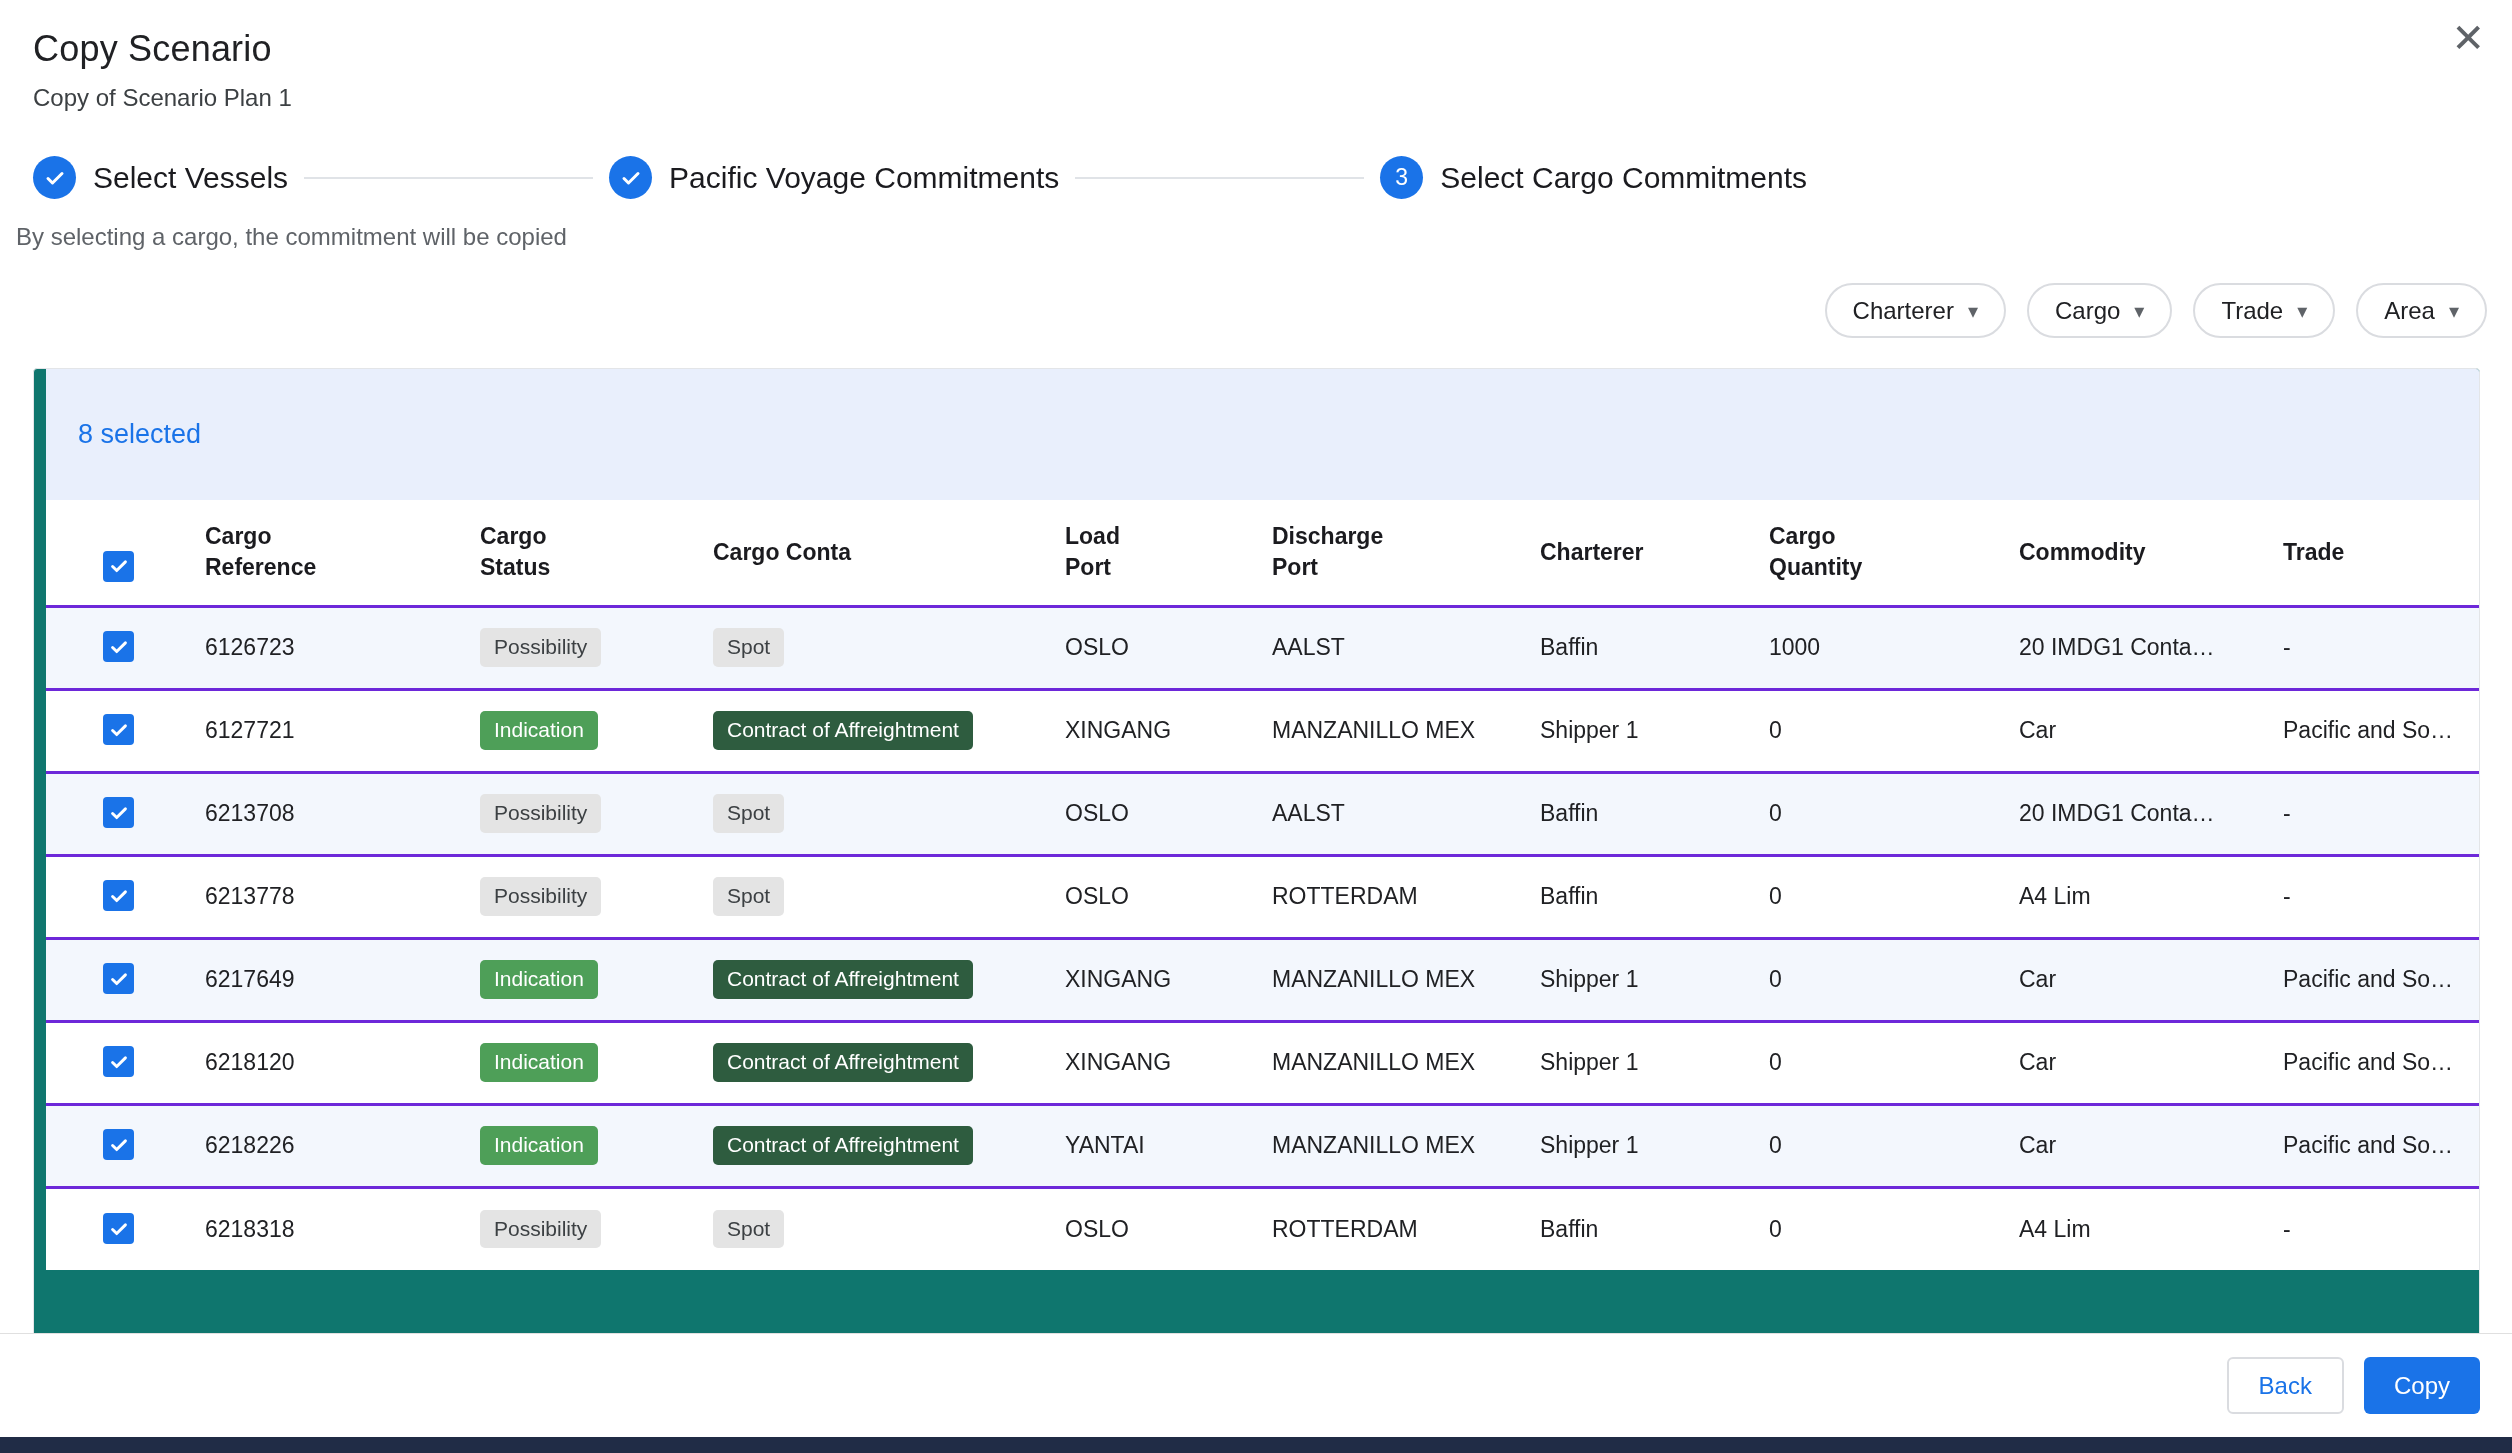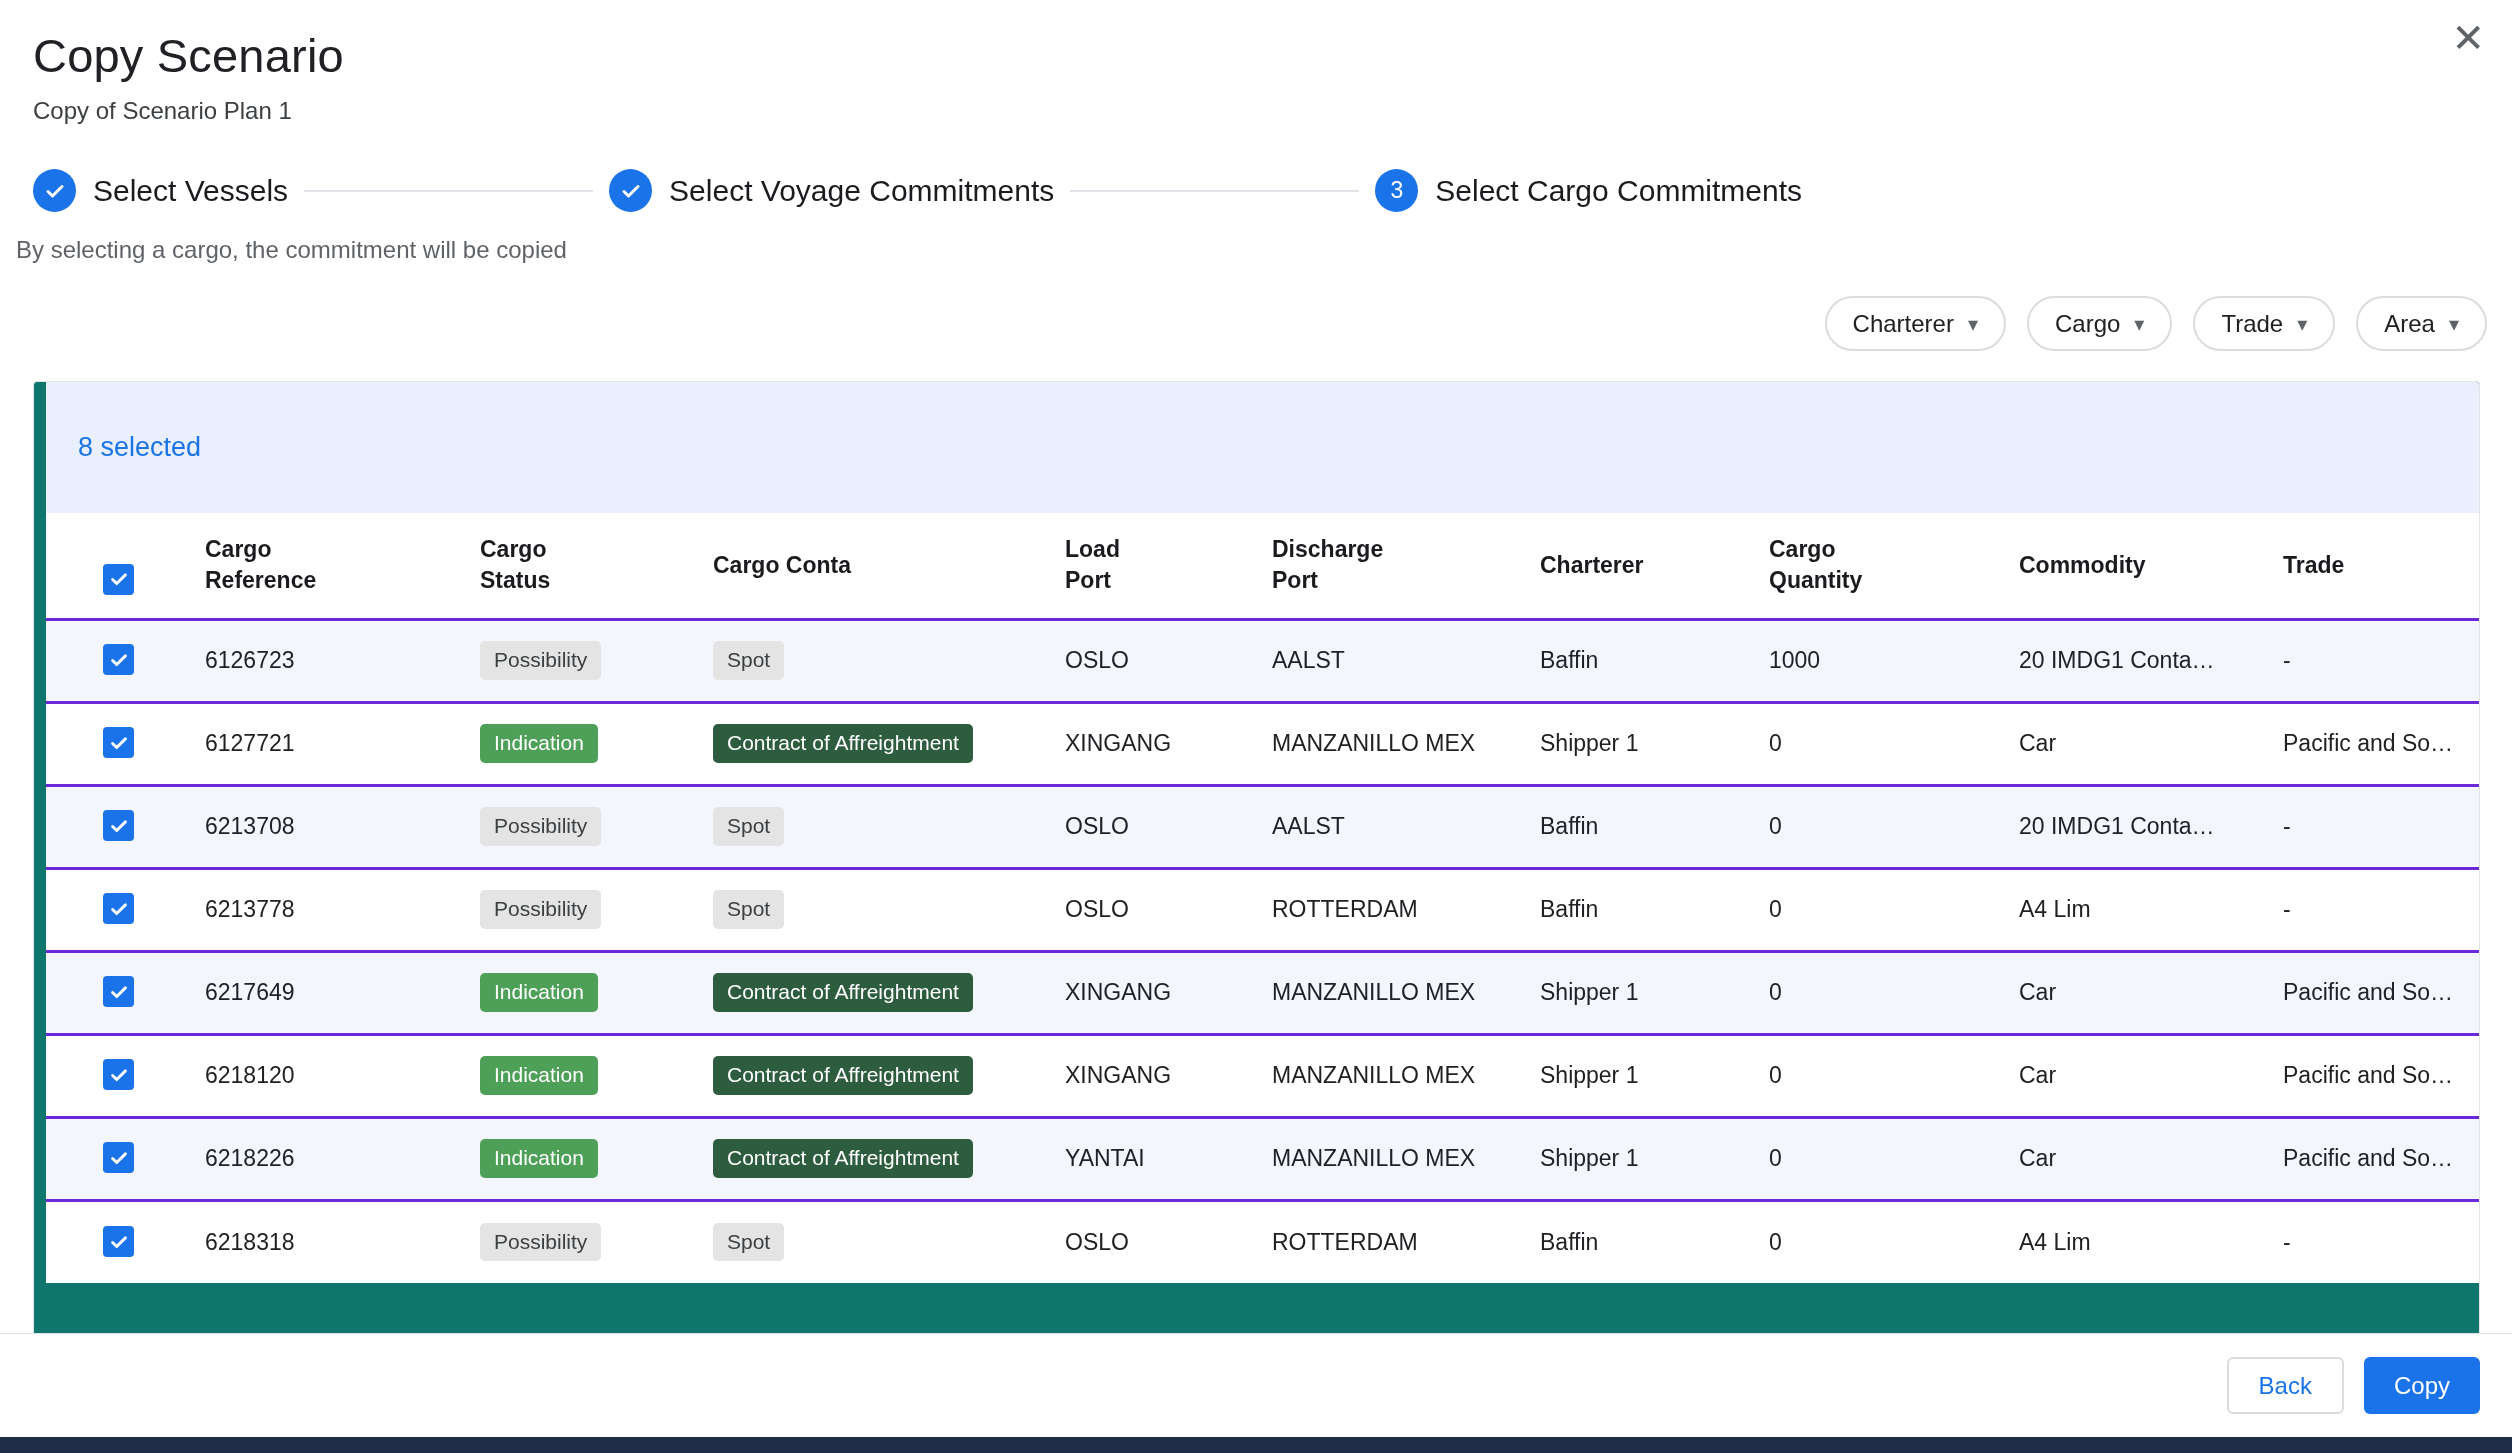--- a/index.html
+++ b/index.html
@@ -11,21 +11,21 @@
     position: relative;
     overflow: hidden;
   }
   :root {
     --blue: #1a73e8;
     --line: #dadce0;
   }
 
   
   .dialog-header { padding: 28px 33px 0 33px; position: relative; }
-  .title { font-size: 47px; font-weight: 500; color: #202124; letter-spacing: 0.2px; }
+  .title { font-size: 36px; font-weight: 500; color: #202124; letter-spacing: 0.2px; }
   .subtitle { font-size: 24px; color: #3c4043; margin-top: 14px; }
   .close-btn {
     position: absolute; top: 18px; right: 28px;
     font-size: 40px; color: #5f6368; line-height: 1;
     background: none; border: none; cursor: pointer;
     font-family: "Liberation Sans", sans-serif;
   }
 
   
   .stepper { display: flex; align-items: center; padding: 0 33px; margin-top: 44px; }
@@ -135,21 +135,21 @@
     </span>
     <span class="step-label">Select Vessels</span>
   </div>
   <span class="connector"></span>
   <div class="step">
     <span class="step-circle">
       <svg viewBox="0 0 24 24">
           <path d="M5 12.5l4.5 4.5L19 7.5" stroke="#ffffff" stroke-width="3" fill="none" stroke-linecap="round" stroke-linejoin="round"></path>
         </svg>
     </span>
-    <span class="step-label">Select Voyage Commitments</span>
+    <span class="step-label">Pacific Voyage Commitments</span>
   </div>
   <span class="connector"></span>
   <div class="step">
     <span class="step-circle">3</span>
     <span class="step-label">Select Cargo Commitments</span>
   </div>
 </div>
 
 <div class="helper-text">By selecting a cargo, the commitment will be copied</div>
 

